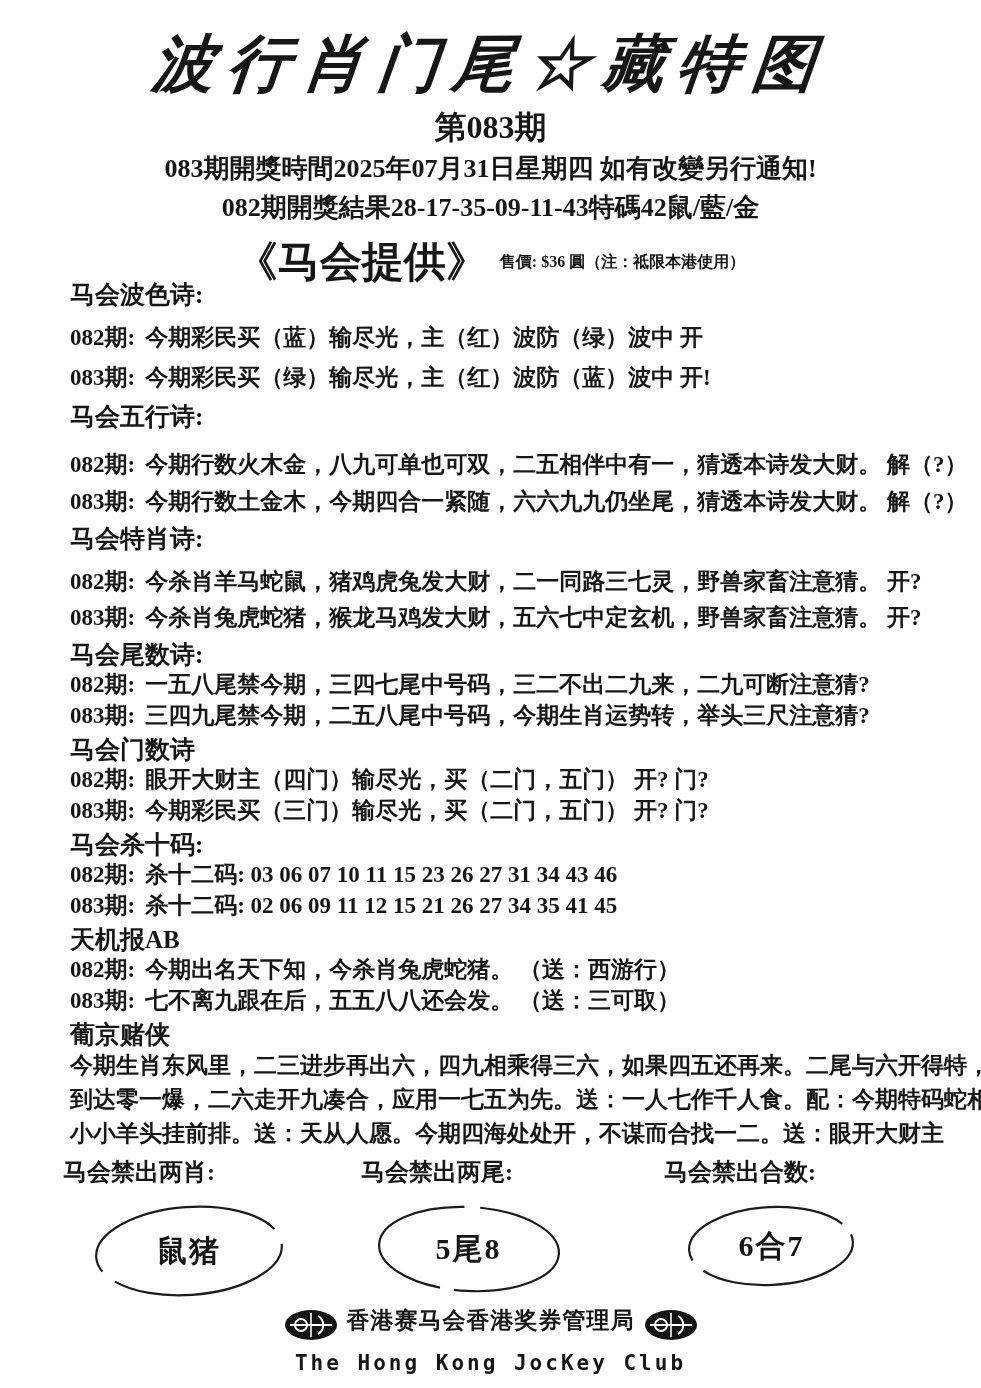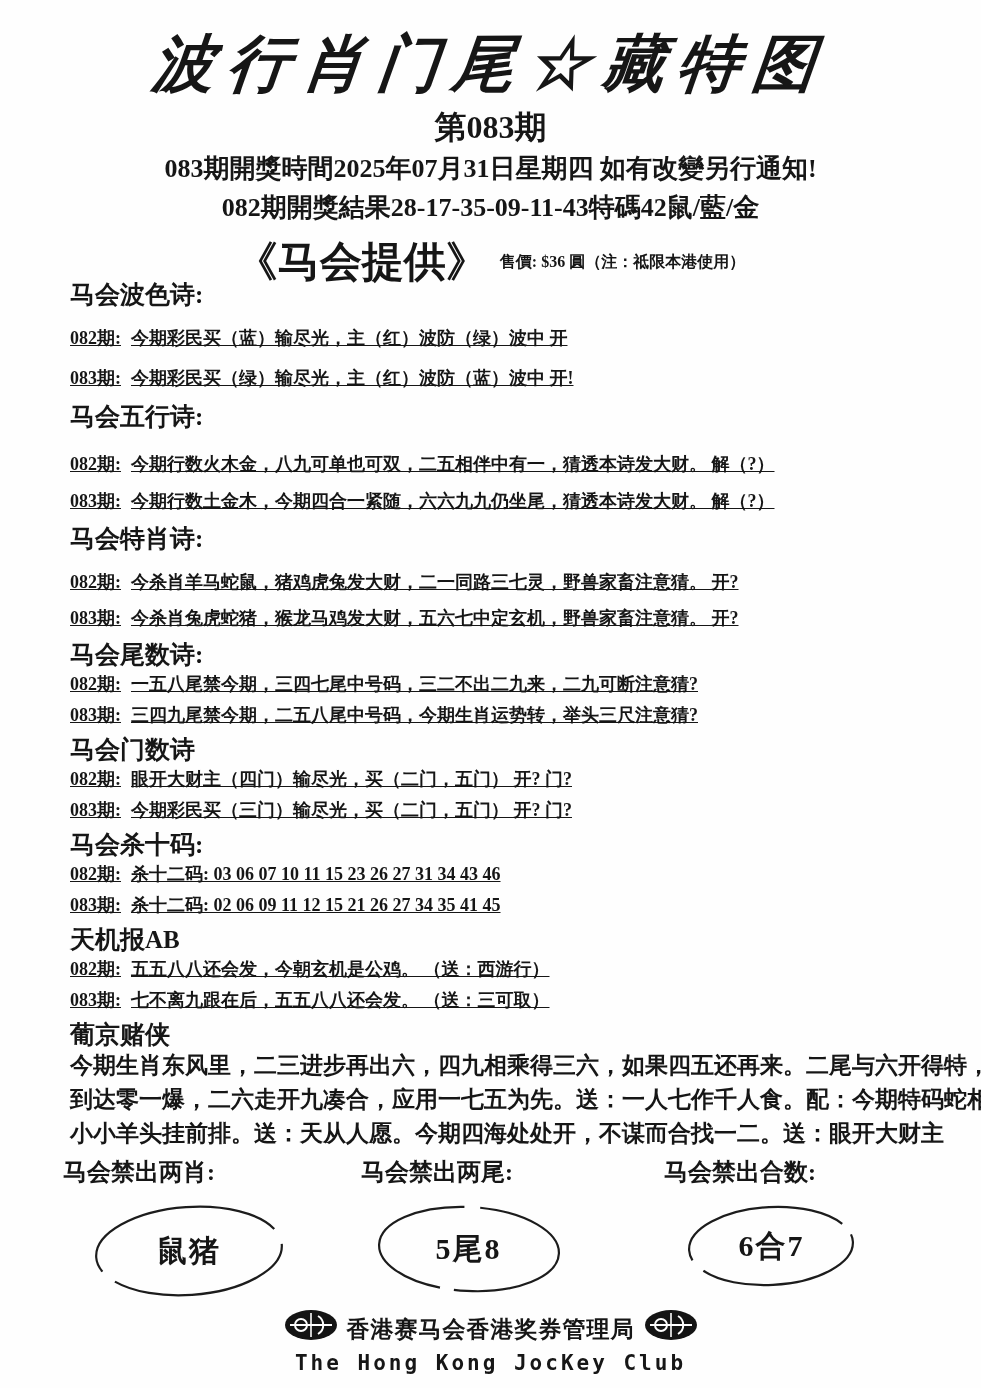--- a/index.html
+++ b/index.html
@@ -23,21 +23,21 @@
   }
   .issue { text-align:center; font-size:32px; line-height:38px; font-weight:700; }
   .notice { text-align:center; font-size:26px; line-height:33px; margin-top:6px; font-weight:700; }
   .provider-row { text-align:center; margin-top:10px; height:40px; }
   .provider-name { font-size:42px; font-weight:900; vertical-align:middle; }
   .provider-price { font-size:16px; font-weight:700; margin-left:8px; vertical-align:middle; }
   
   .content { padding: 6px 36px 0 70px; }
   .sec { margin-bottom:4px; }
   .sec-heading { font-size:25px; line-height:30px; font-weight:700; }
-  .row { font-size:18px; font-weight:700; white-space:nowrap;text-decoration:underline; }
+  .row { font-size:23px; font-weight:700; white-space:nowrap; }
   .row-label { margin-right:10px; }
   .sec-loose .sec-heading { margin-bottom:8px; }
   .sec-loose .row { line-height:40px; }
   .sec-mid .sec-heading { margin-bottom:14px; }
   .sec-mid .row { line-height:37px; }
   .sec-mid2 .sec-heading { margin-bottom:10px; }
   .sec-mid2 .row { line-height:36px; }
   .sec-tight .sec-heading { line-height:29px; }
   .sec-tight .row { line-height:31px; }
   .poem-line { font-size:23px; line-height:34px; font-weight:700; white-space:nowrap; }
@@ -52,21 +52,21 @@
   .ban-f1 { width:200px; height:96px; }
   .ban-f2 { width:190px; height:92px; }
   .ban-f3 { width:175px; height:86px; }
   .ban-fig svg { position:absolute; inset:0; }
   .ban-value {
     position:absolute; inset:0;
     display:flex; align-items:center; justify-content:center;
     font-size:30px; font-weight:900; letter-spacing:2px;
   }
   
-  .footer-org { display:flex; justify-content:center; align-items:flex-end; gap:7px; margin-top:6px; height:40px; }
+  .footer-org { display:flex; justify-content:center; align-items:flex-start; gap:7px; margin-top:6px; height:40px; }
   .org-text { font-size:23px; font-weight:700; letter-spacing:1px; }
   .logo { display:inline-flex; }
   .footer-en {
     text-align:center; margin-top:6px;
     font-family:"DejaVu Sans Mono","Liberation Mono",monospace;
     font-size:21px; line-height:24px; font-weight:700; letter-spacing:3px;
   }
 </style>
 </head>
 <body>
@@ -119,21 +119,21 @@
     </div>
 
     <div class="sec sec-tight">
       <div class="sec-heading">马会杀十码:</div>
       <div class="row"><span class="row-label">082期:</span><span>杀十二码: 03 06 07 10 11 15 23 26 27 31 34 43 46</span></div>
       <div class="row"><span class="row-label">083期:</span><span>杀十二码: 02 06 09 11 12 15 21 26 27 34 35 41 45</span></div>
     </div>
 
     <div class="sec sec-tight">
       <div class="sec-heading">天机报AB</div>
-      <div class="row"><span class="row-label">082期:</span><span>五五八八还会发，今朝玄机是公鸡。 （送：西游行）</span></div>
+      <div class="row"><span class="row-label">082期:</span><span>今期出名天下知，今杀肖兔虎蛇猪。 （送：西游行）</span></div>
       <div class="row"><span class="row-label">083期:</span><span>七不离九跟在后，五五八八还会发。 （送：三可取）</span></div>
     </div>
 
     <div class="sec sec-tight">
       <div class="sec-heading">葡京赌侠</div>
       <div class="poem-line">今期生肖东风里，二三进步再出六，四九相乘得三六，如果四五还再来。二尾与六开得特，二八</div>
       <div class="poem-line">到达零一爆，二六走开九凑合，应用一七五为先。送：一人七作千人食。配：今期特码蛇相遇，</div>
       <div class="poem-line">小小羊头挂前排。送：天从人愿。今期四海处处开，不谋而合找一二。送：眼开大财主</div>
     </div>
 

